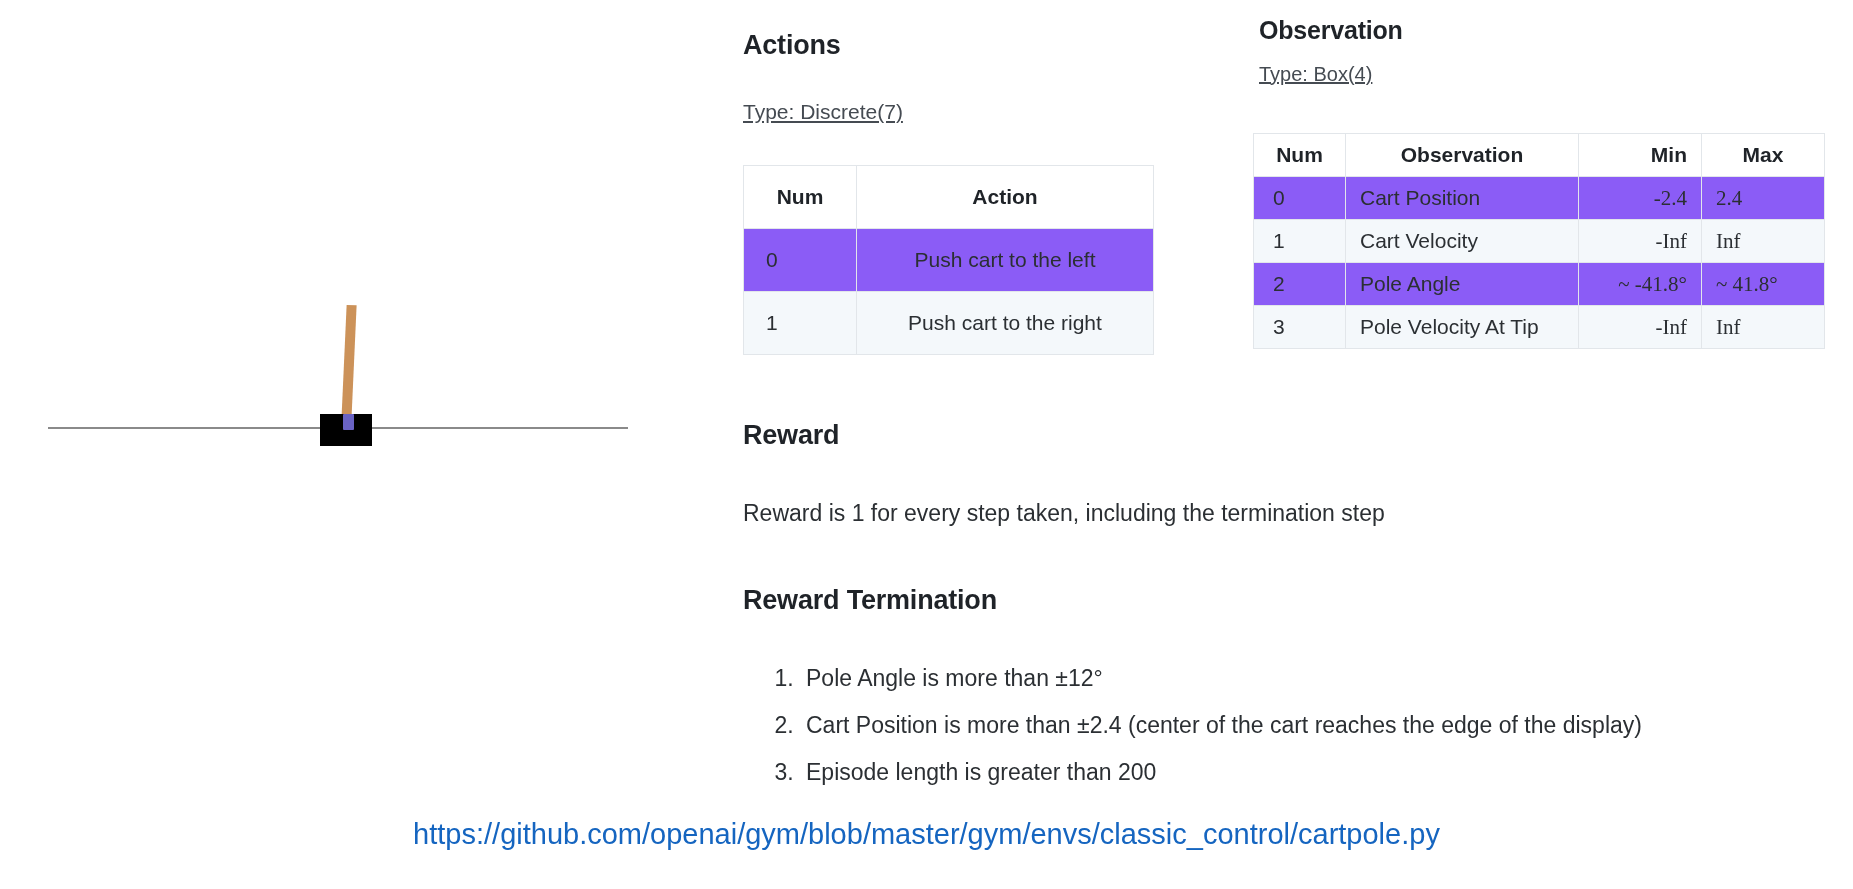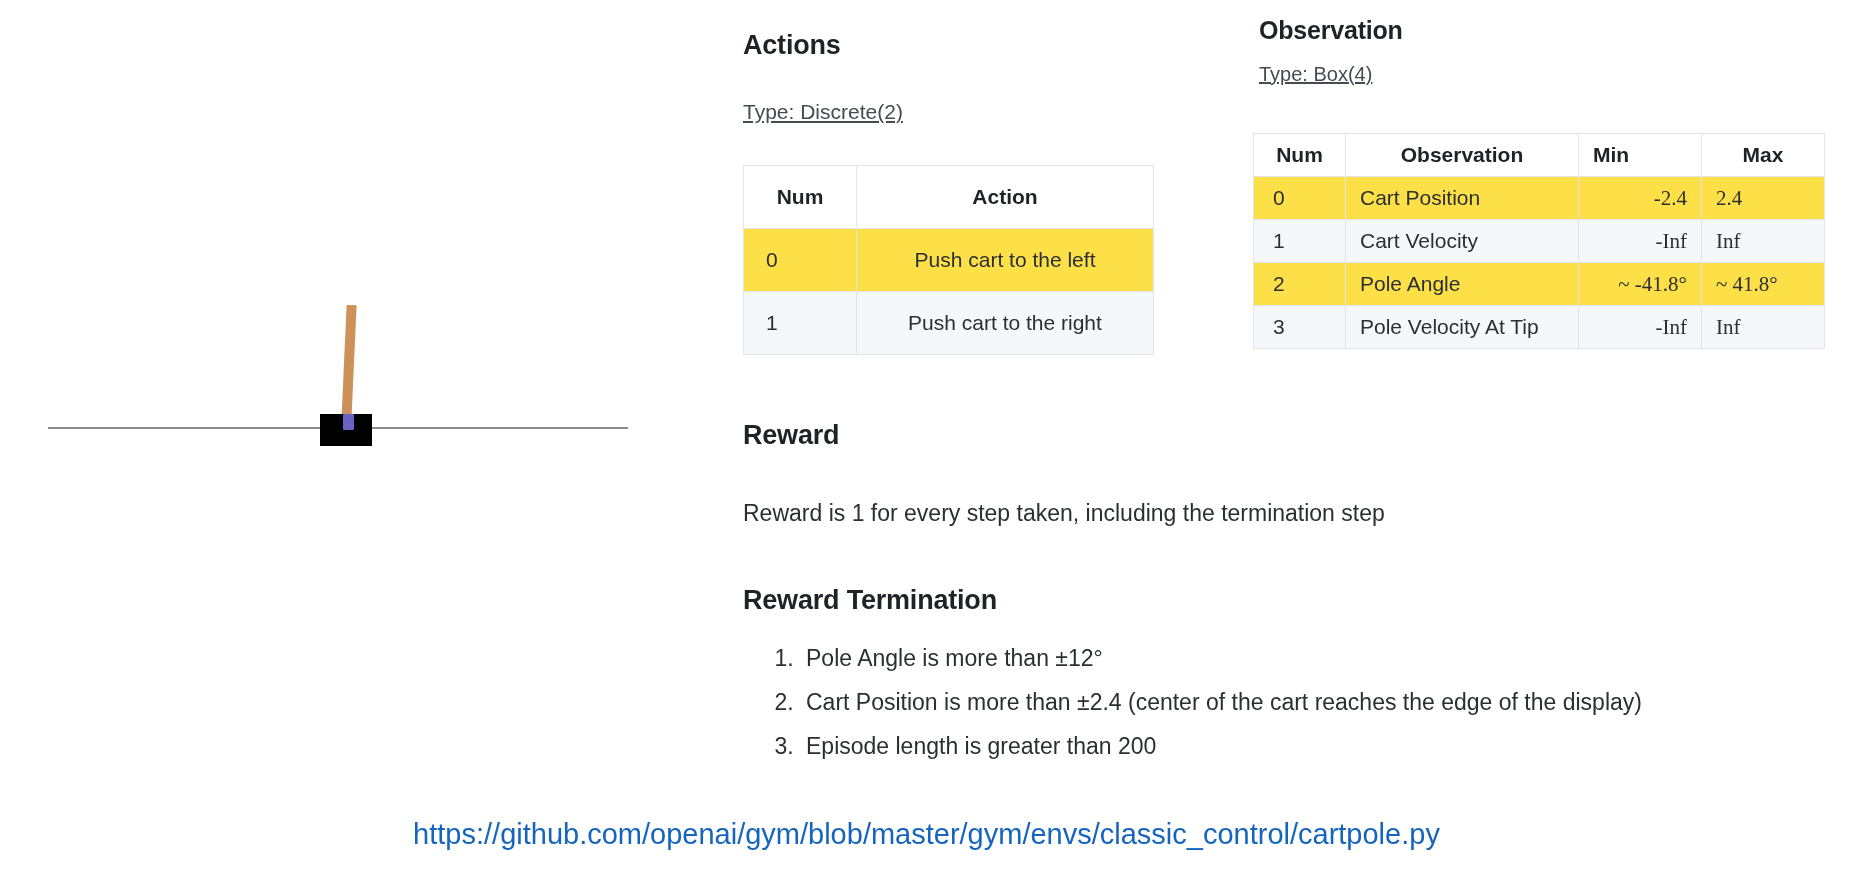--- a/index.html
+++ b/index.html
@@ -82,21 +82,21 @@
     position: absolute;
     font-size: 23px;
     color: #2b2f33;
     white-space: nowrap;
   }
 
   
   table.gym-table {
     position: absolute;
     border-collapse: collapse;
-    background: #fde047;
+    background: #8b5cf6;
     font-size: 21px;
     color: #2b2f33;
   }
   table.gym-table th,
   table.gym-table td {
     border: 1px solid #e2e6ea;
     padding: 9px 16px;
     text-align: left;
     font-weight: normal;
     white-space: nowrap;
@@ -118,40 +118,41 @@
   #actions-table th.col-action, #actions-table td.col-action { width: 264px; text-align: center; }
   #actions-table th, #actions-table td { height: 44px; }
 
   
   #observation-table { left: 1253px; top: 133px; }
   #observation-table th, #observation-table td { height: 28px; padding: 7px 14px; }
   #observation-table .col-num { width: 58px; text-align: center; }
   #observation-table td.col-num { text-align: left; padding-left: 19px; }
   #observation-table .col-obs { width: 204px; text-align: center; }
   #observation-table td.col-obs { text-align: left; }
-  #observation-table .col-min { width: 94px; text-align: left; }
+  #observation-table .col-min { width: 94px; text-align: right; }
   #observation-table td.col-min { text-align: right; font-family: Liberation Serif, serif; }
   #observation-table .col-max { width: 94px; text-align: center; }
   #observation-table td.col-max { text-align: left; font-family: Liberation Serif, serif; }
 
   
   #termination-list {
     position: absolute;
     left: 752px;
     top: 645px;
     margin: 0;
     padding: 0 0 0 48px;
     list-style-position: outside;
     font-size: 23px;
     color: #2b2f33;
   }
   #termination-list li {
     margin-bottom: 17px;
     white-space: nowrap;
     padding-left: 6px;
+    margin-top: 20px;
   }
 
   
   #source-link {
     position: absolute;
     left: 0;
     top: 818px;
     width: 1853px;
     text-align: center;
     font-size: 29px;
@@ -164,21 +165,21 @@
 <body>
 
 <div id="cartpole-panel">
   <div id="cartpole-track"></div>
   <div id="cartpole-pole"></div>
   <div id="cartpole-cart"></div>
   <div id="cartpole-axle"></div>
 </div>
 
 <div class="h2" style="left:743px; top:30px;">Actions</div>
-<div class="subtle" style="left:743px; top:100px;">Type: Discrete(2)</div>
+<div class="subtle" style="left:743px; top:100px;">Type: Discrete(7)</div>
 
 <table class="gym-table" id="actions-table">
   <thead>
     <tr>
       <th class="col-num">Num</th>
       <th class="col-action">Action</th>
     </tr>
   </thead>
   <tbody>
     <tr>

